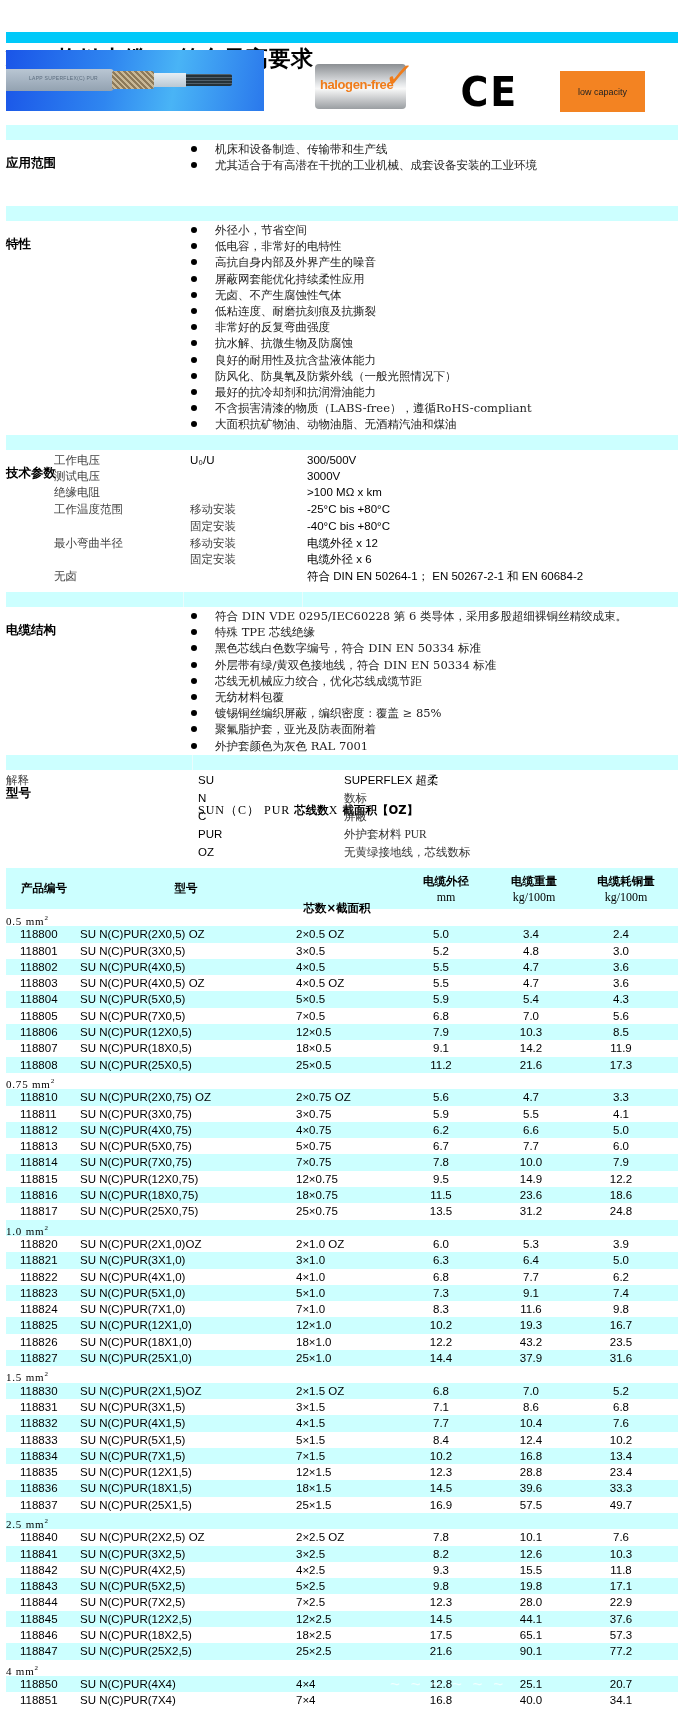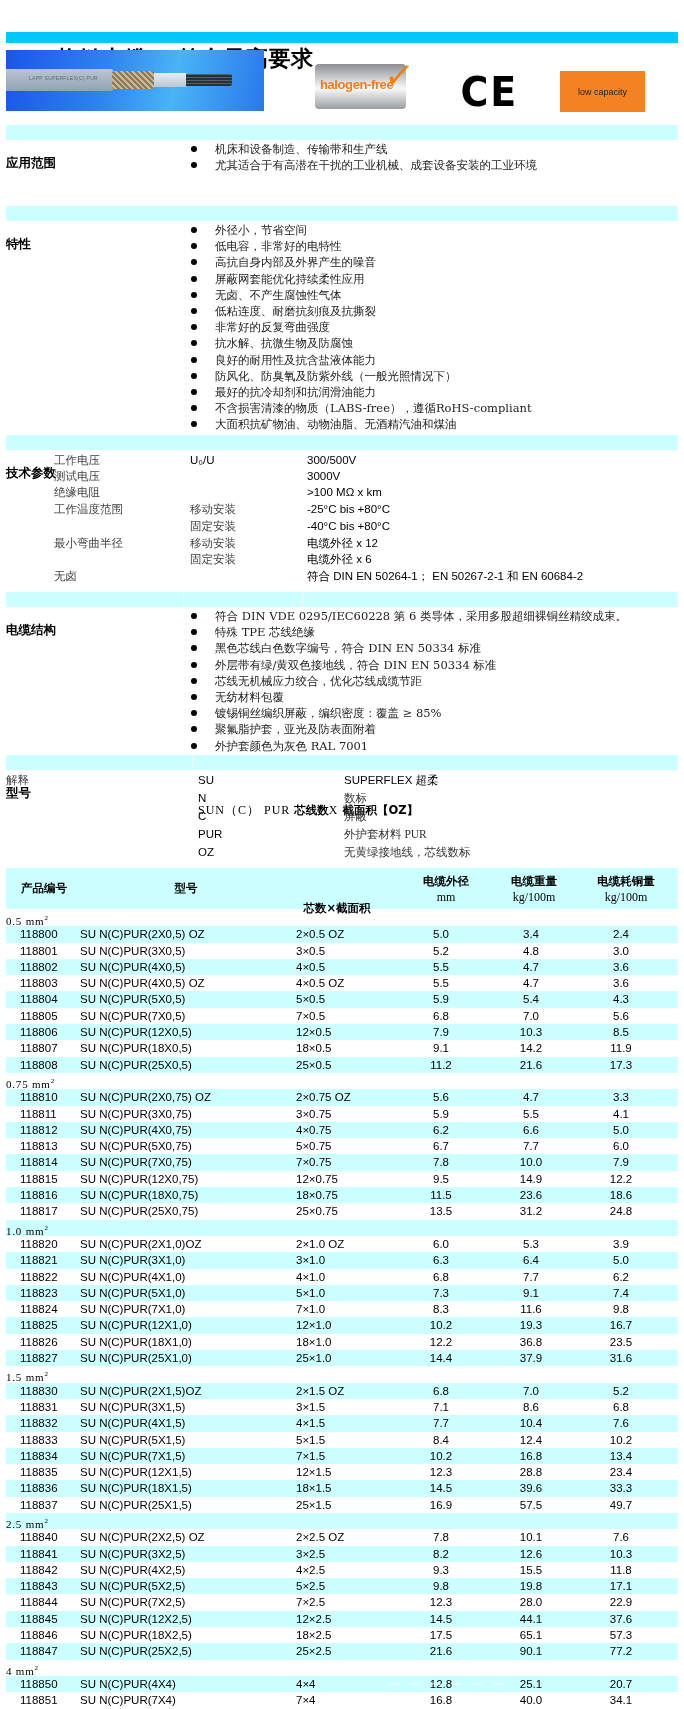--- a/index.html
+++ b/index.html
@@ -406,21 +406,21 @@
         <span class="cs">12×1.0</span>
         <span class="od">10.2</span>
         <span class="wt">19.3</span>
         <span class="cu">16.7</span>
       </div>
       <div class="trow">
         <span class="no">118826</span>
         <span class="md">SU N(C)PUR(18X1,0)</span>
         <span class="cs">18×1.0</span>
         <span class="od">12.2</span>
-        <span class="wt">36.8</span>
+        <span class="wt">43.2</span>
         <span class="cu">23.5</span>
       </div>
       <div class="trow shaded">
         <span class="no">118827</span>
         <span class="md">SU N(C)PUR(25X1,0)</span>
         <span class="cs">25×1.0</span>
         <span class="od">14.4</span>
         <span class="wt">37.9</span>
         <span class="cu">31.6</span>
       </div>

